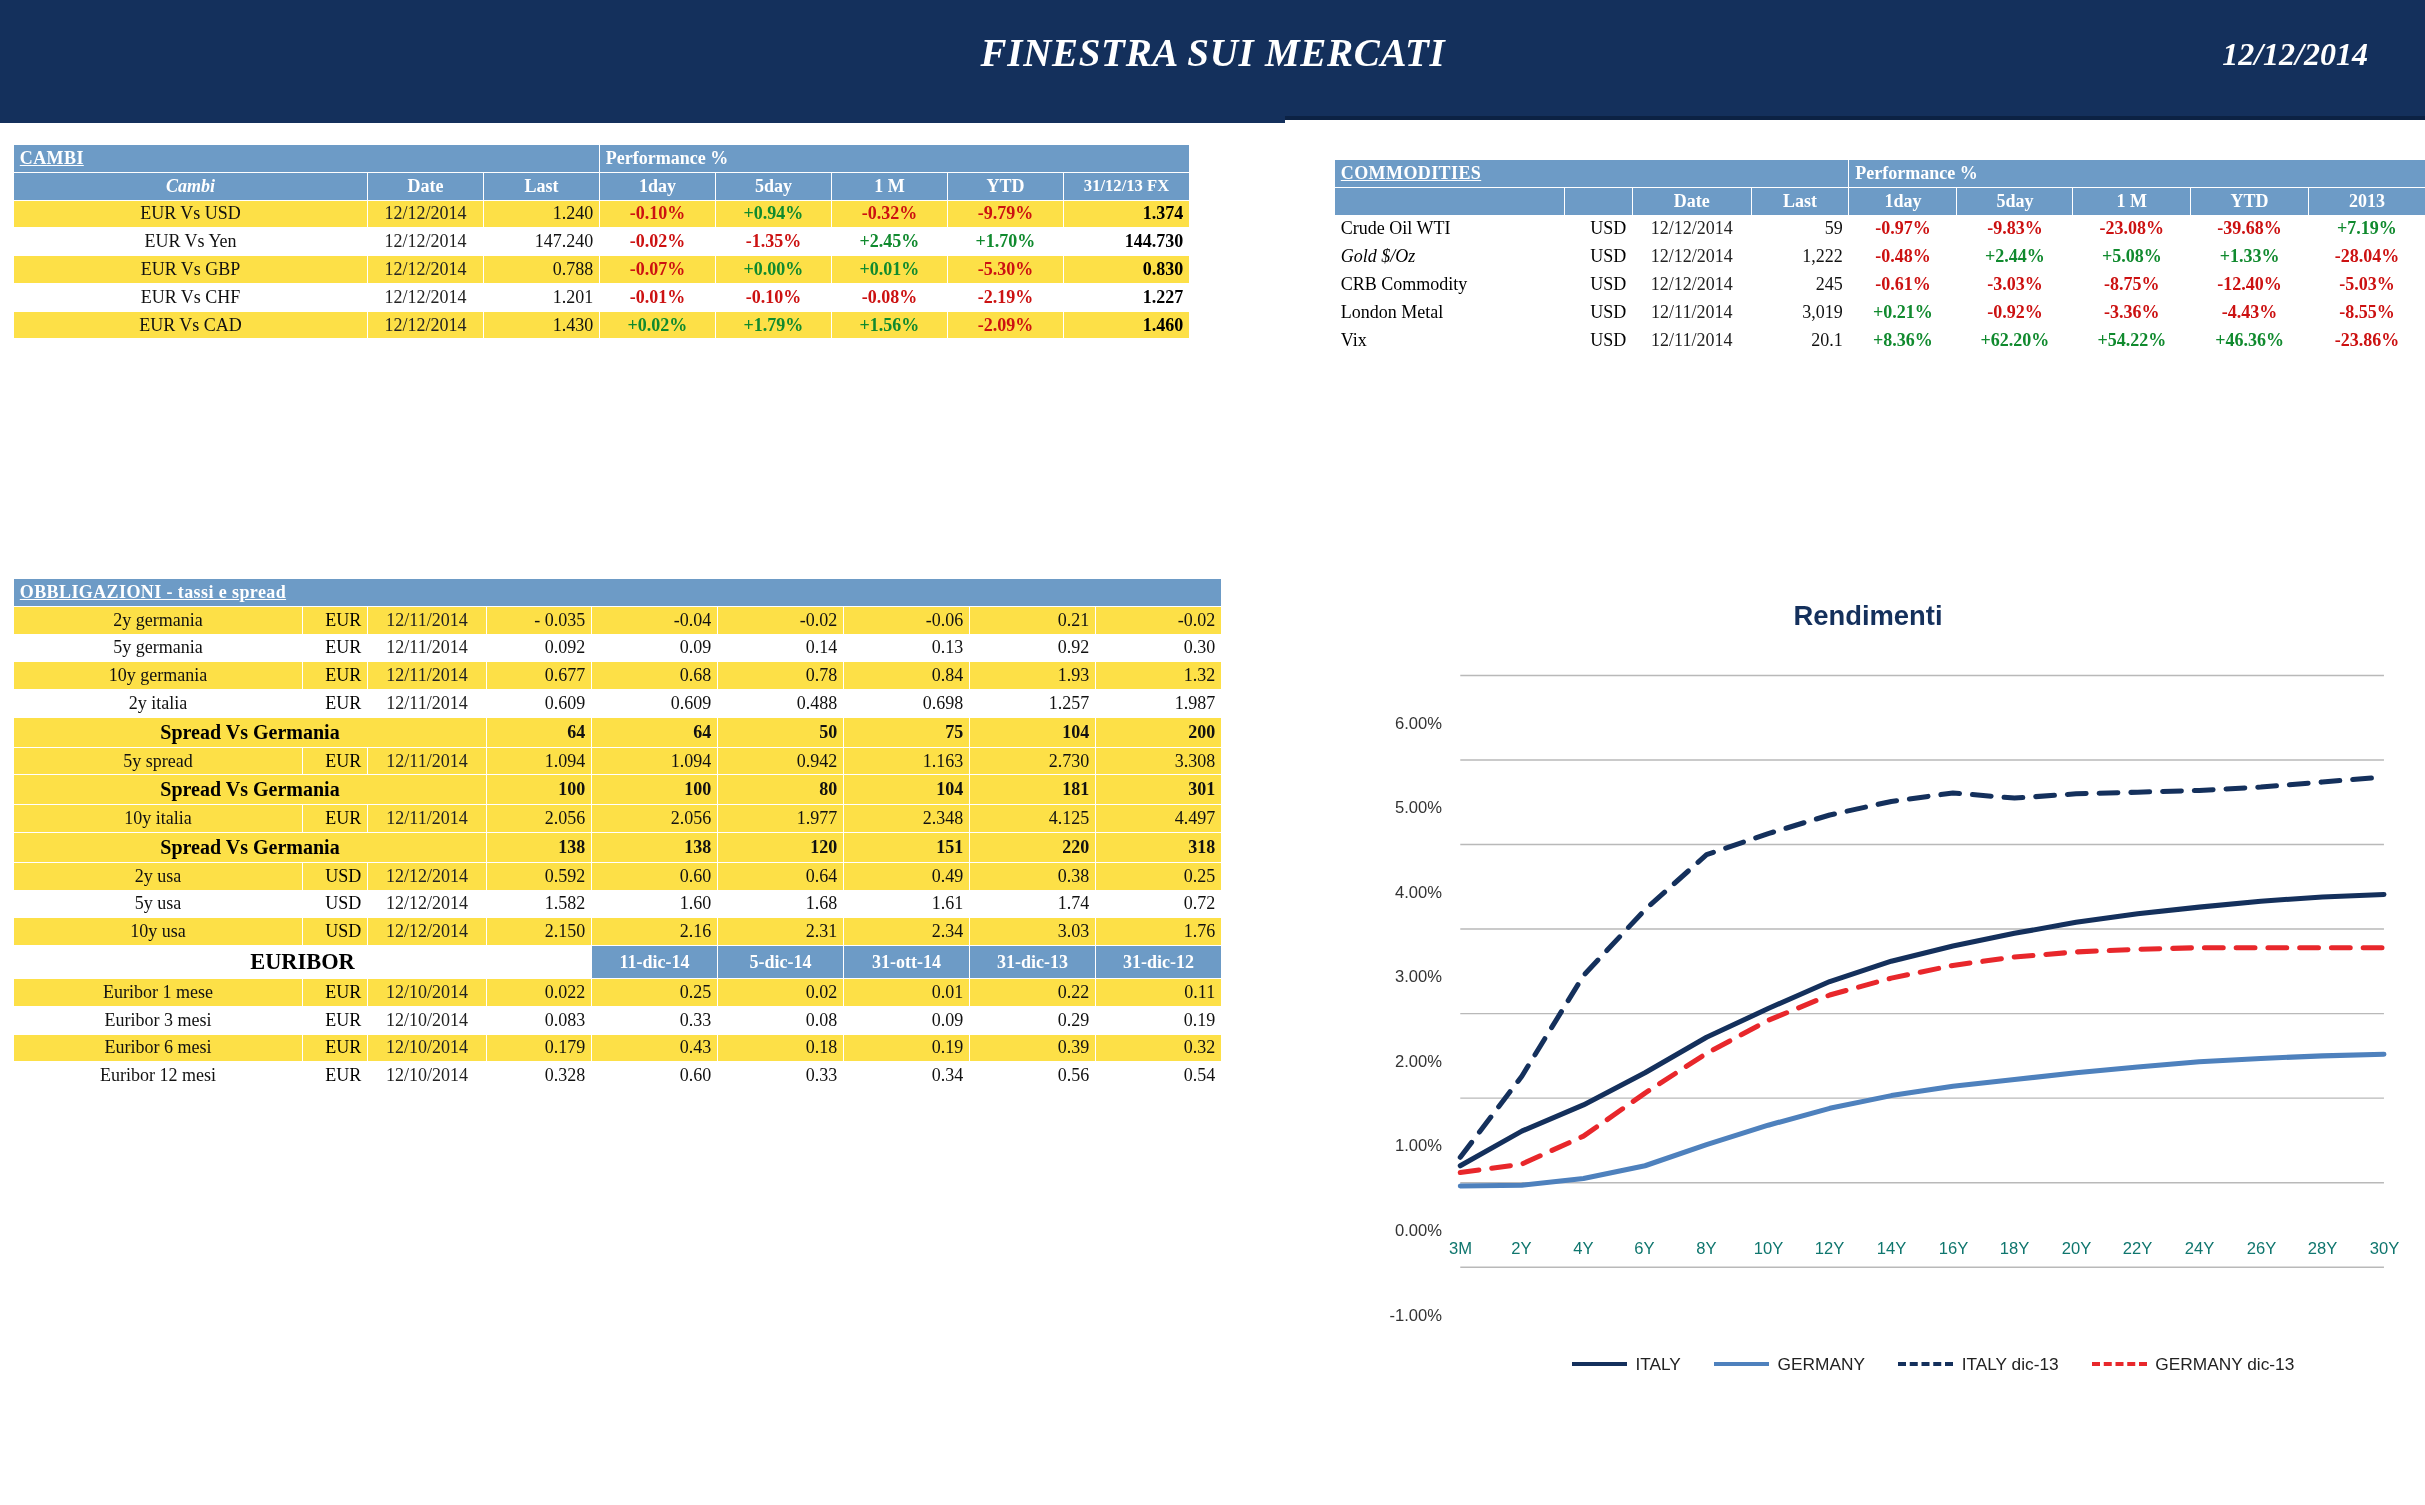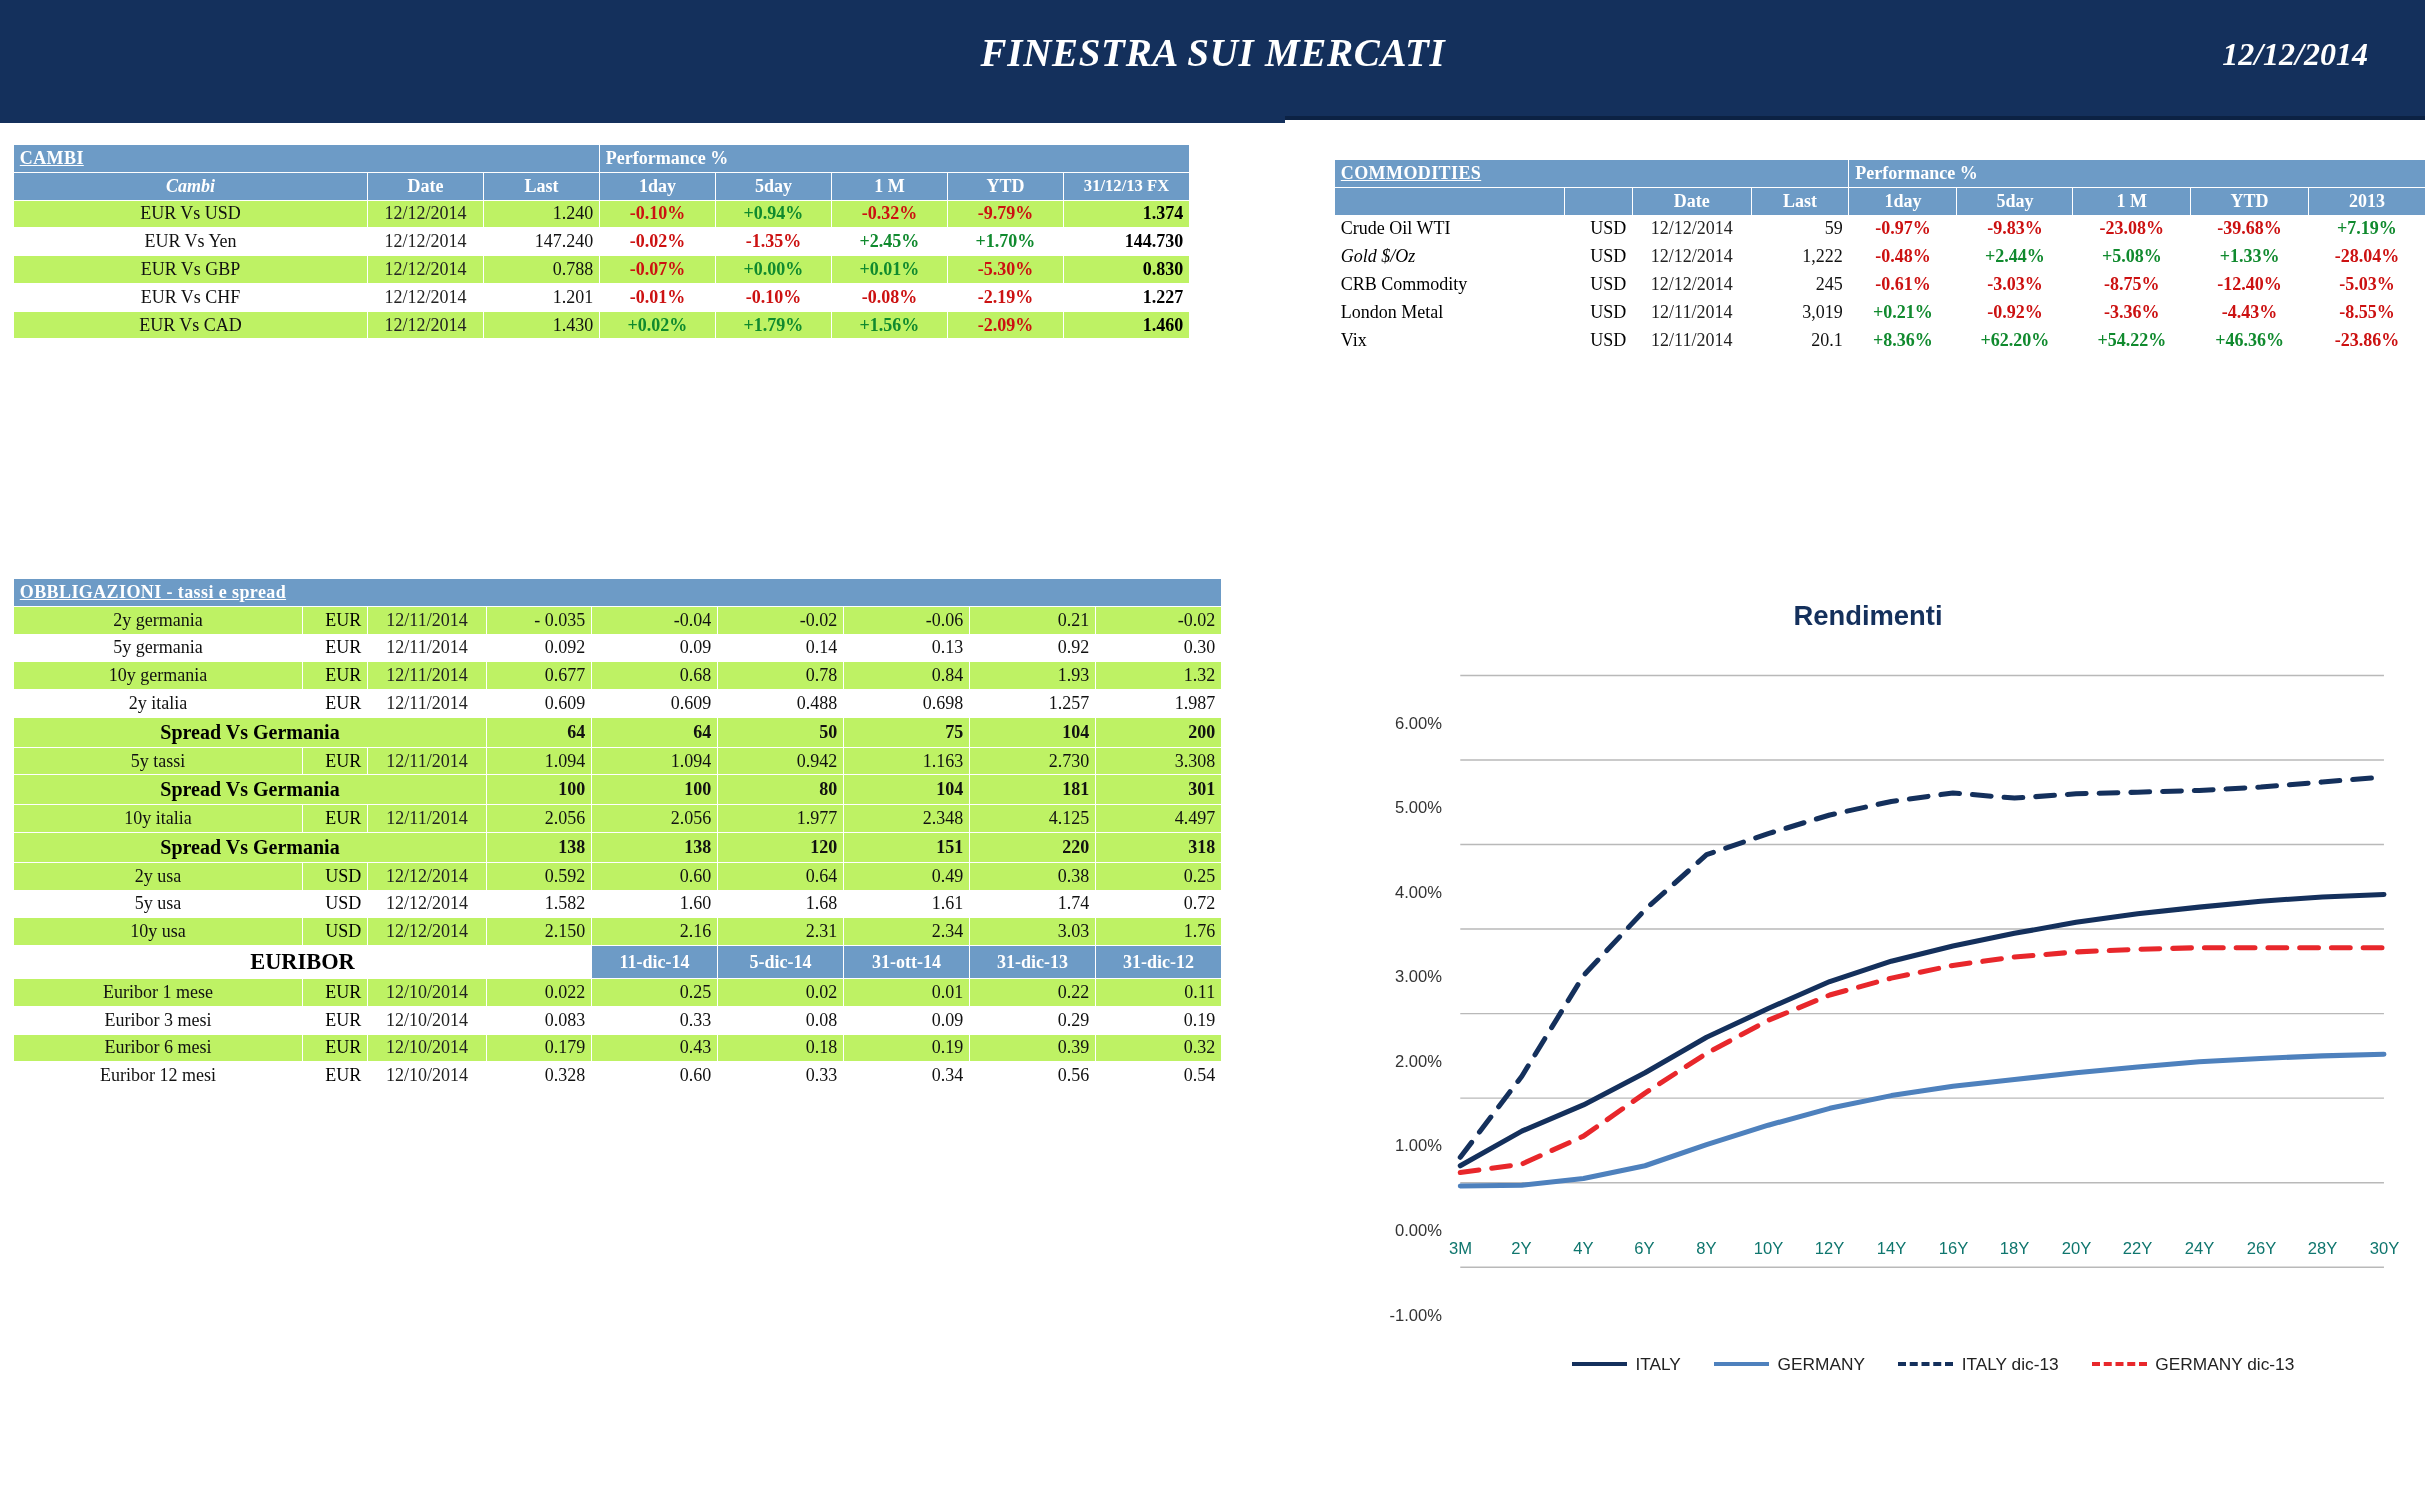--- a/index.html
+++ b/index.html
@@ -82,21 +82,21 @@
     background: #6d9bc6;
     color: #ffffff;
     text-align: center;
     font-weight: bold;
     font-size: 19.5px;
   }
   .sub-head-italic {
     font-style: italic;
     font-size: 20px;
   }
-  .row-grey { background: #bef264; padding-left: 11px; }
+  .row-grey { background: #fde047; padding-left: 11px; }
   .row-white { background: #ffffff; }
   .cell-label { text-align: center; color: #111; }
   .cell-date { text-align: center; font-size: 16px; color: #222; }
   .cell-num { text-align: right; color: #111; }
   .cell-cur { text-align: right; font-size: 17.3px; }
   .pos { color: #108a2e; font-weight: bold; text-align: center; }
   .neg { color: #cc1111; font-weight: bold; text-align: center; }
   .bold-right { text-align: right; font-weight: bold; }
 
   
@@ -392,21 +392,21 @@
     <tr class="row-grey">
       <td colspan="3" style="text-align:center;font-weight:bold;font-size:20px">Spread Vs Germania</td>
       <td class="cell-num" style="font-weight:bold">64</td>
       <td class="cell-num" style="font-weight:bold">64</td>
       <td class="cell-num" style="font-weight:bold">50</td>
       <td class="cell-num" style="font-weight:bold">75</td>
       <td class="cell-num" style="font-weight:bold">104</td>
       <td class="cell-num" style="font-weight:bold">200</td>
     </tr>
     <tr class="row-grey">
-      <td class="cell-label">5y tassi</td>
+      <td class="cell-label">5y spread</td>
       <td class="cell-cur">EUR</td>
       <td class="cell-date">12/11/2014</td>
       <td class="cell-num">1.094</td>
       <td class="cell-num">1.094</td>
       <td class="cell-num">0.942</td>
       <td class="cell-num">1.163</td>
       <td class="cell-num">2.730</td>
       <td class="cell-num">3.308</td>
     </tr>
     <tr class="row-grey">

